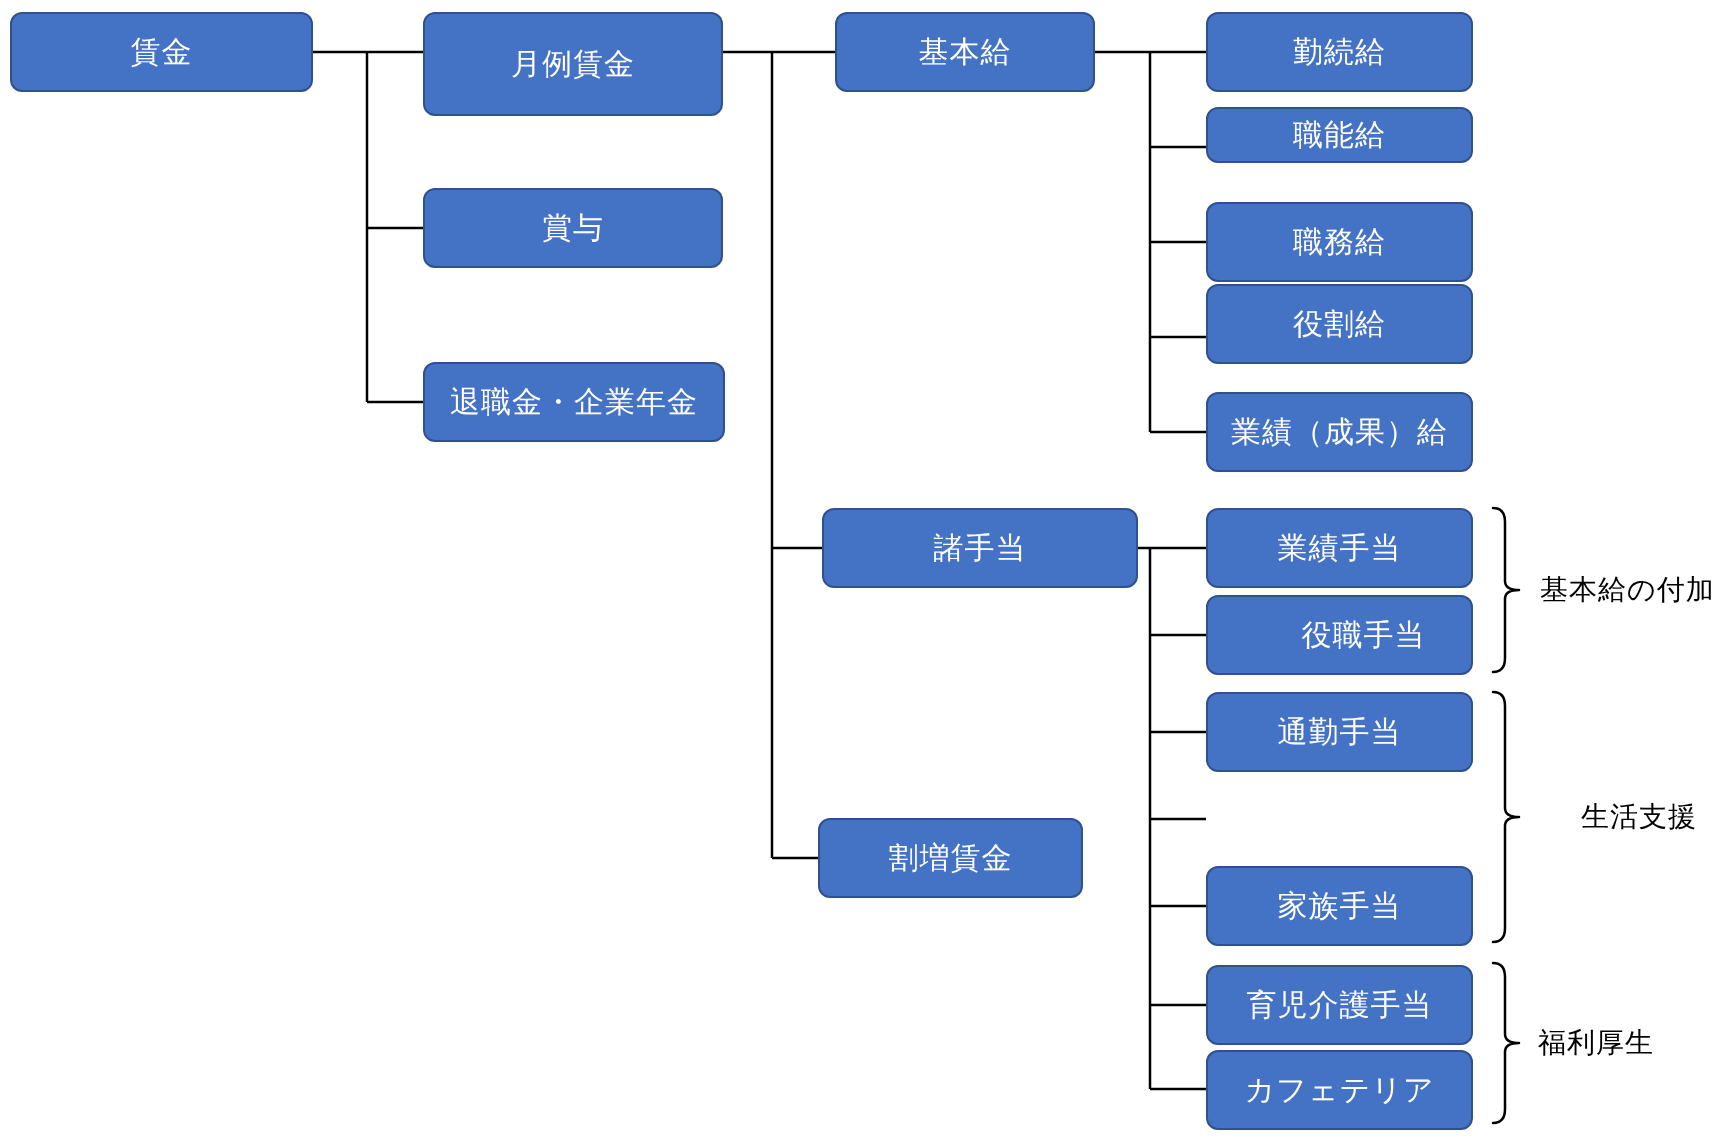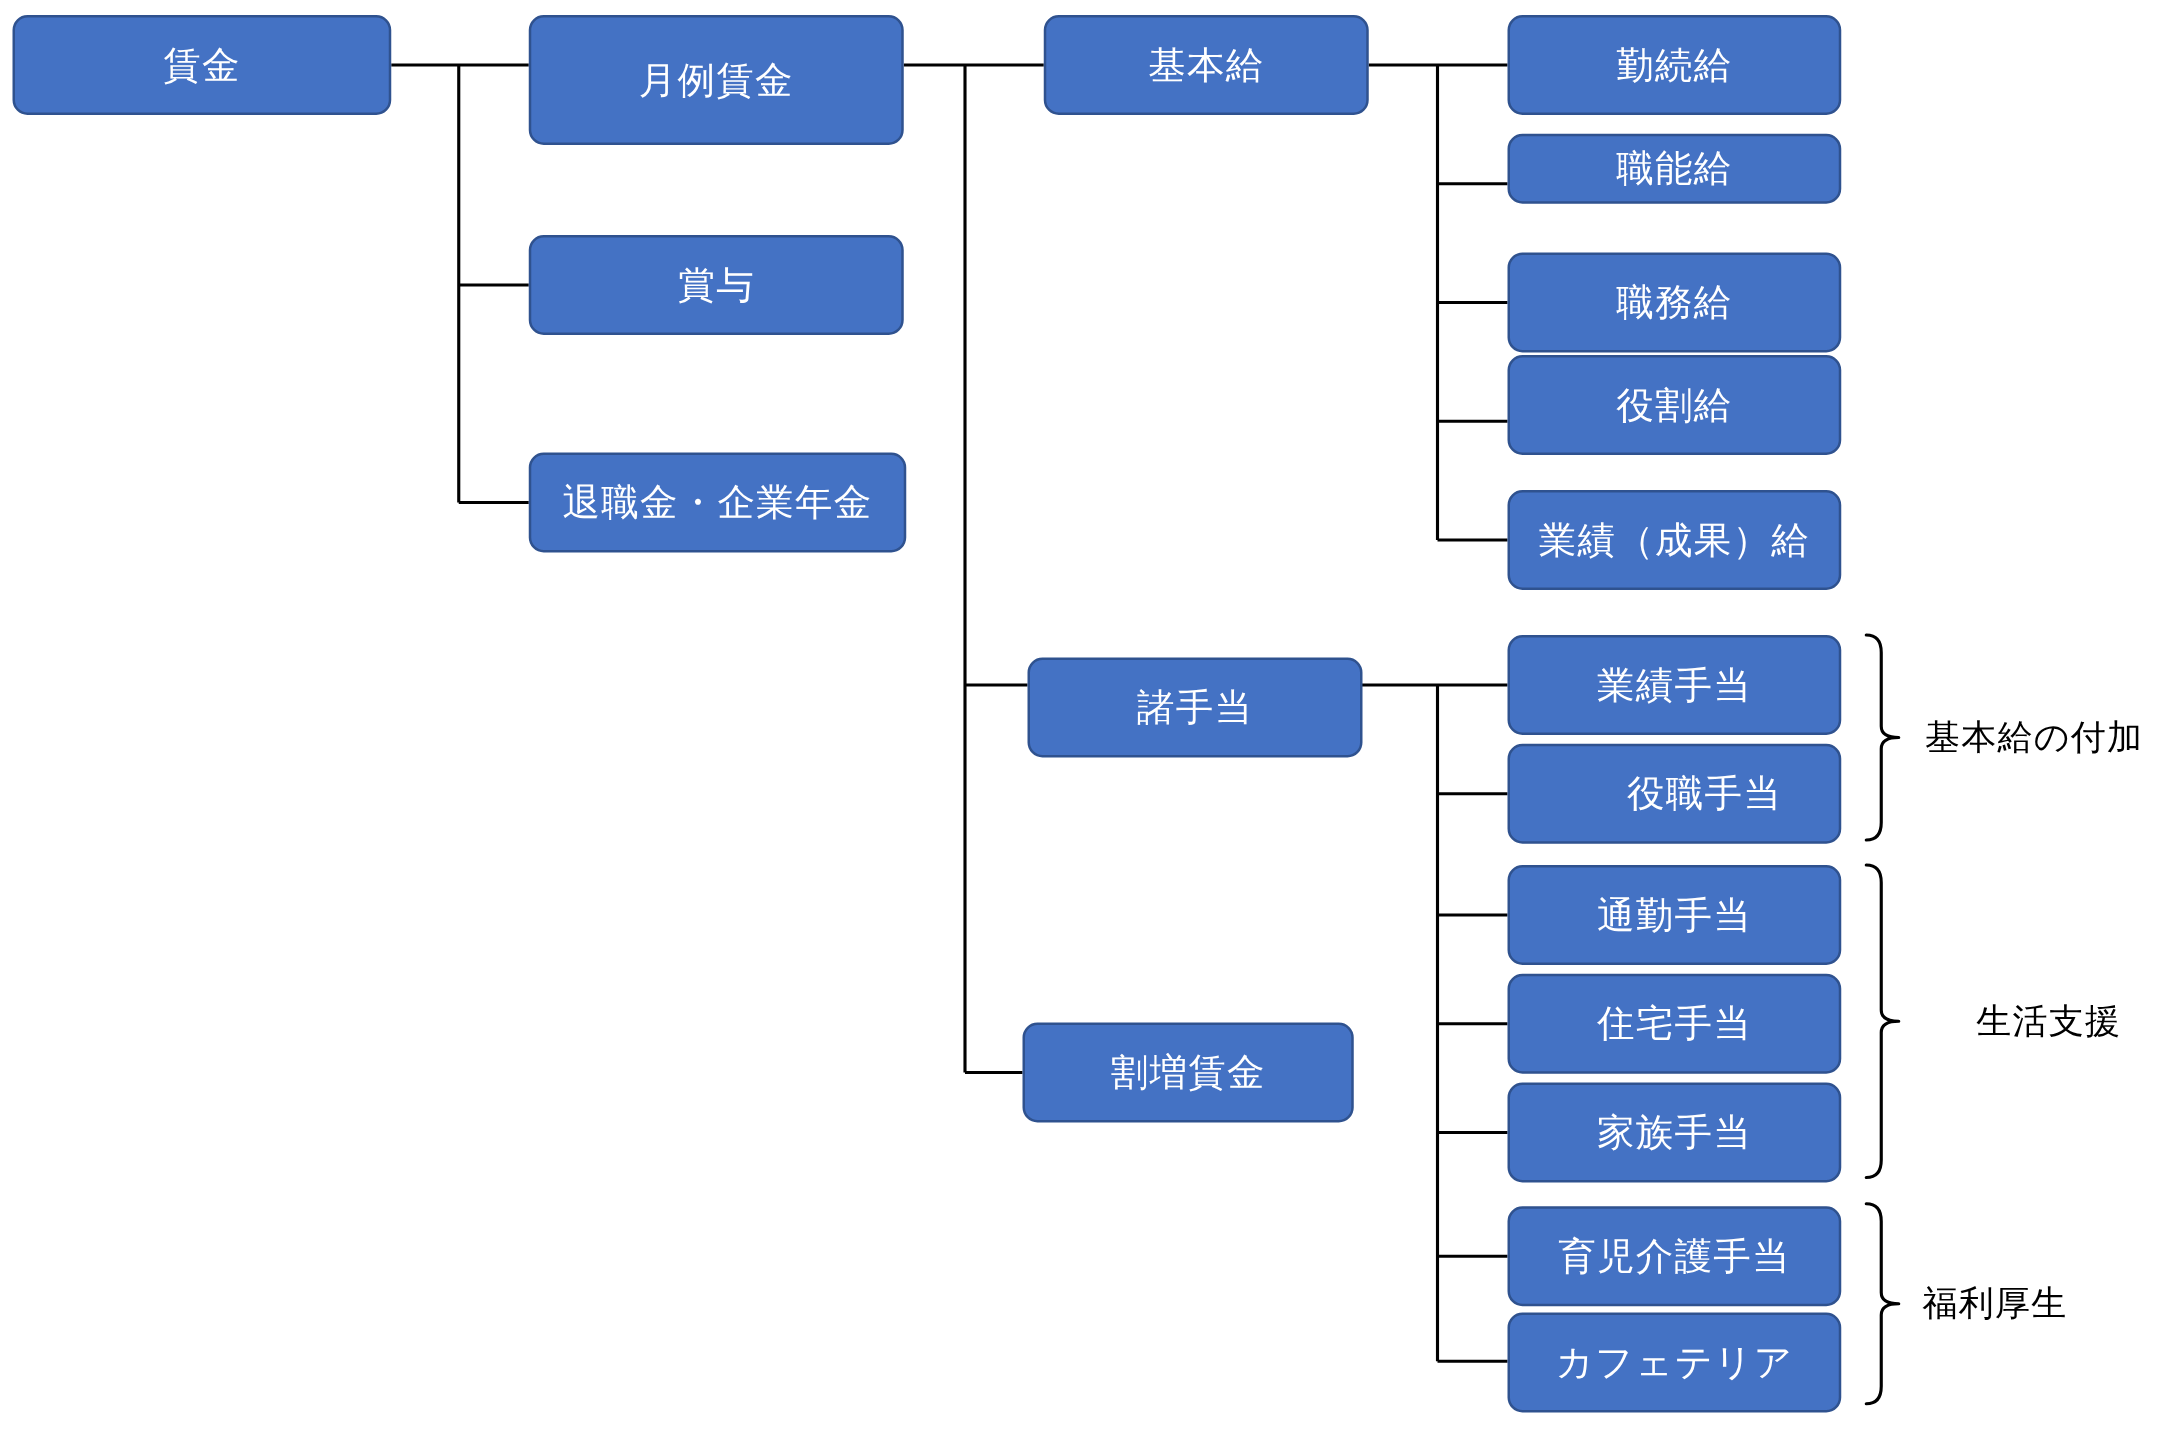--- a/index.html
+++ b/index.html
@@ -111,21 +111,21 @@
   <div class="node" style="left:423px;top:188px;width:300px;height:80px;">
     <span>賞与</span>
   </div>
   <div class="node" style="left:423px;top:362px;width:302px;height:80px;">
     <span>退職金・企業年金</span>
   </div>
 
   <div class="node" style="left:835px;top:12px;width:260px;height:80px;">
     <span>基本給</span>
   </div>
-  <div class="node" style="left:822px;top:508px;width:268px;height:80px;margin-top:18px;">
+  <div class="node" style="left:822px;top:508px;width:316px;height:80px;">
     <span>諸手当</span>
   </div>
   <div class="node" style="left:818px;top:818px;width:265px;height:80px;">
     <span>割増賃金</span>
   </div>
 
   <div class="node" style="left:1206px;top:12px;width:267px;height:80px;">
     <span>勤続給</span>
   </div>
   <div class="node" style="left:1206px;top:107px;width:267px;height:56px;">
@@ -143,23 +143,20 @@
 
   <div class="node" style="left:1206px;top:508px;width:267px;height:80px;">
     <span>業績手当</span>
   </div>
   <div class="node" style="left:1206px;top:595px;width:267px;height:80px;padding-left:48px;">
     <span>役職手当</span>
   </div>
   <div class="node" style="left:1206px;top:692px;width:267px;height:80px;">
     <span>通勤手当</span>
   </div>
-  <div class="node" style="left:1206px;top:779px;width:267px;height:80px;">
-    <span>住宅手当</span>
-  </div>
   <div class="node" style="left:1206px;top:866px;width:267px;height:80px;">
     <span>家族手当</span>
   </div>
   <div class="node" style="left:1206px;top:965px;width:267px;height:80px;">
     <span>育児介護手当</span>
   </div>
   <div class="node" style="left:1206px;top:1050px;width:267px;height:80px;text-align:center;">
     <span>カフェテリア</span>
   </div>
 

